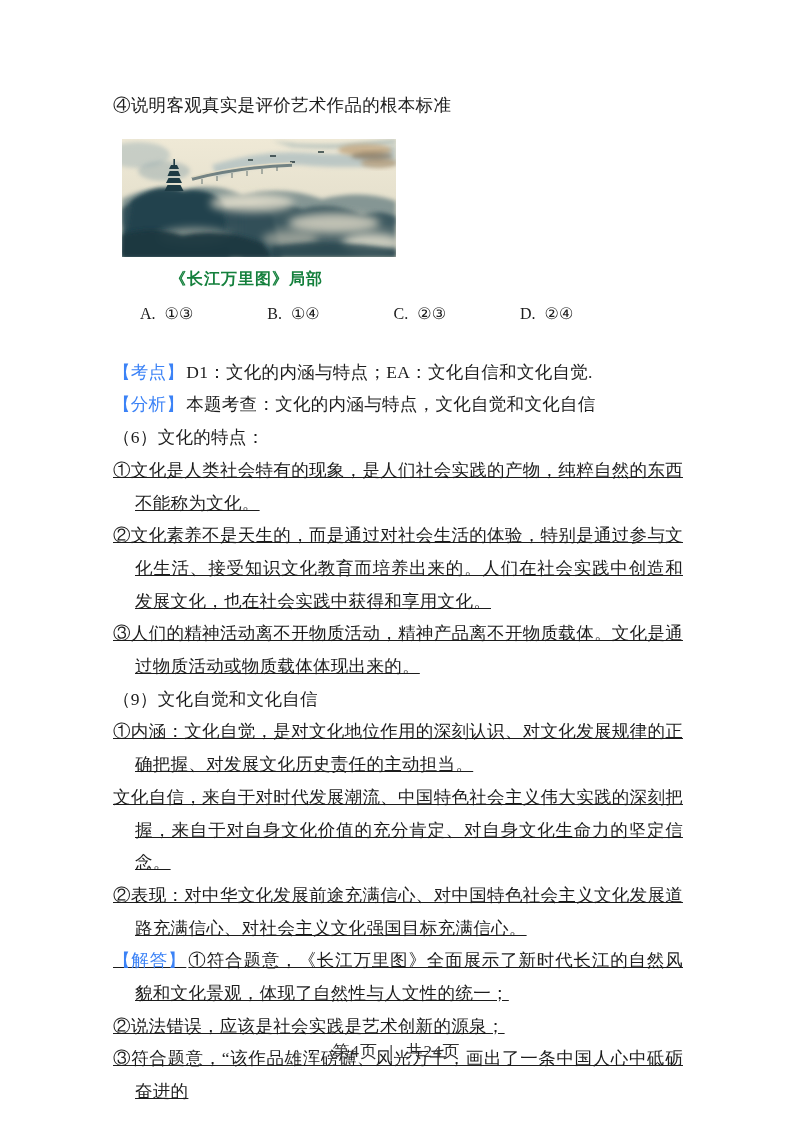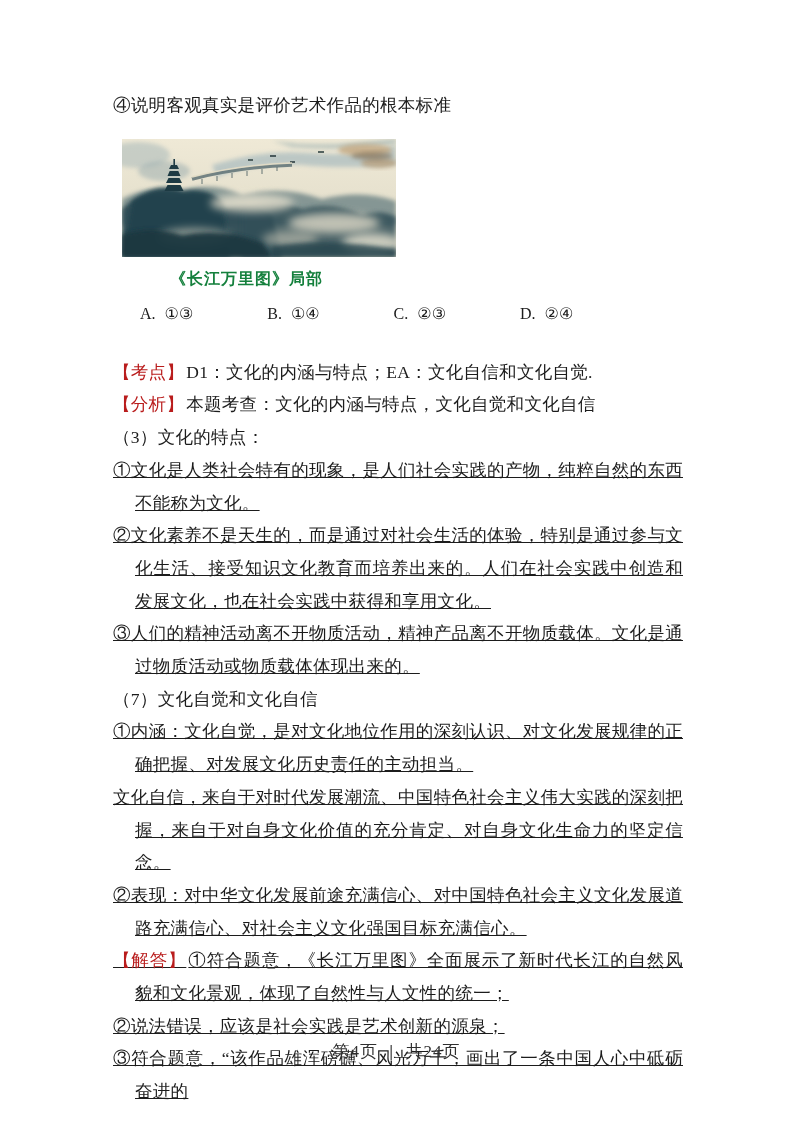--- a/index.html
+++ b/index.html
@@ -19,21 +19,21 @@
     width: 570px;
   }
   .content p {
     margin: 0;
     font-size: 17.5px;
     line-height: 32.7px;
     text-align: justify;
     letter-spacing: 0.3px;
   }
   .hang { padding-left: 22px; text-indent: -22px; text-decoration: underline; }
-  .label-blue { color: #b91c1c; }
+  .label-blue { color: #3b82f6; }
   .label-blue::after { content: ""; margin-right: 2px; }
 
   .figure { margin: 17px 0 0 9px; }
   .painting { display: block; width: 274px; height: 118px; }
   .caption {
     margin: 10px 0 0 48px;
     font-family: "Liberation Sans", "DejaVu Sans", sans-serif;
     font-weight: 700;
     font-size: 16px;
     line-height: 24px;
@@ -130,25 +130,25 @@
       <span class="option"><span>A.</span><span class="opt-value">①③</span></span>
       <span class="option"><span>B.</span><span class="opt-value">①④</span></span>
       <span class="option"><span>C.</span><span class="opt-value">②③</span></span>
       <span class="option"><span>D.</span><span class="opt-value">②④</span></span>
     </div>
 
     <p class="first-block"><span class="label-blue">【考点】</span><span>D1：文化的内涵与特点；EA：文化自信和文化自觉.</span></p>
 
     <p><span class="label-blue">【分析】</span><span>本题考查：文化的内涵与特点，文化自觉和文化自信</span></p>
 
-    <p>（3）文化的特点：</p>
+    <p>（6）文化的特点：</p>
     <p class="hang">①文化是人类社会特有的现象，是人们社会实践的产物，纯粹自然的东西不能称为文化。</p>
     <p class="hang">②文化素养不是天生的，而是通过对社会生活的体验，特别是通过参与文化生活、接受知识文化教育而培养出来的。人们在社会实践中创造和发展文化，也在社会实践中获得和享用文化。</p>
     <p class="hang">③人们的精神活动离不开物质活动，精神产品离不开物质载体。文化是通过物质活动或物质载体体现出来的。</p>
-    <p>（7）文化自觉和文化自信</p>
+    <p>（9）文化自觉和文化自信</p>
     <p class="hang">①内涵：文化自觉，是对文化地位作用的深刻认识、对文化发展规律的正确把握、对发展文化历史责任的主动担当。</p>
     <p class="hang">文化自信，来自于对时代发展潮流、中国特色社会主义伟大实践的深刻把握，来自于对自身文化价值的充分肯定、对自身文化生命力的坚定信念。</p>
     <p class="hang">②表现：对中华文化发展前途充满信心、对中国特色社会主义文化发展道路充满信心、对社会主义文化强国目标充满信心。</p>
 
     <p class="hang"><span class="label-blue">【解答】</span><span>①符合题意，《长江万里图》全面展示了新时代长江的自然风貌和文化景观，体现了自然性与人文性的统一；</span></p>
     <p class="hang">②说法错误，应该是社会实践是艺术创新的源泉；</p>
     <p class="hang">③符合题意，“该作品雄浑磅礴、风光万千，画出了一条中国人心中砥砺奋进的</p>
 
   </div>
 

